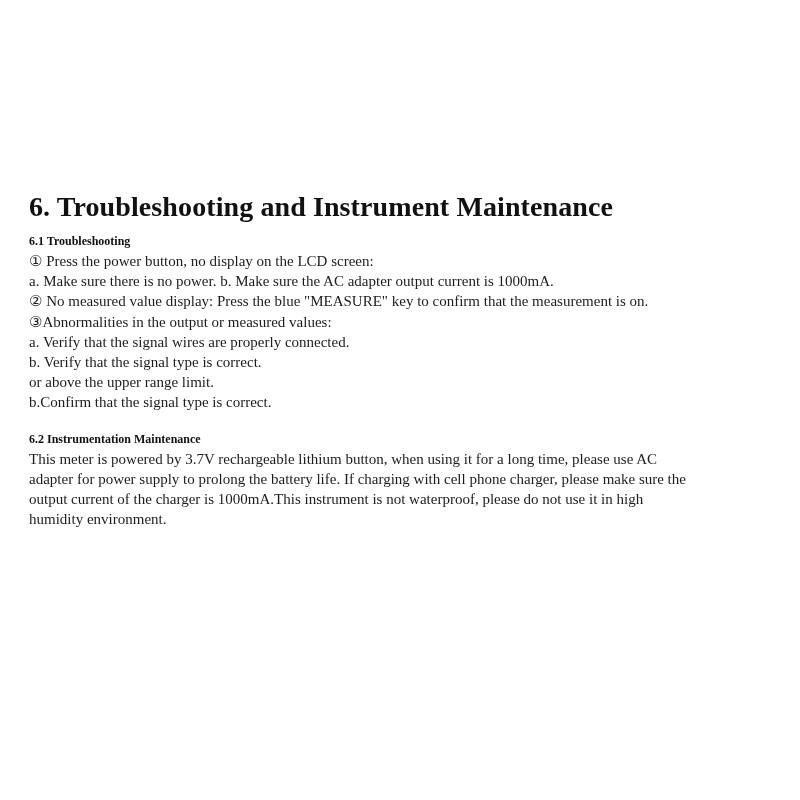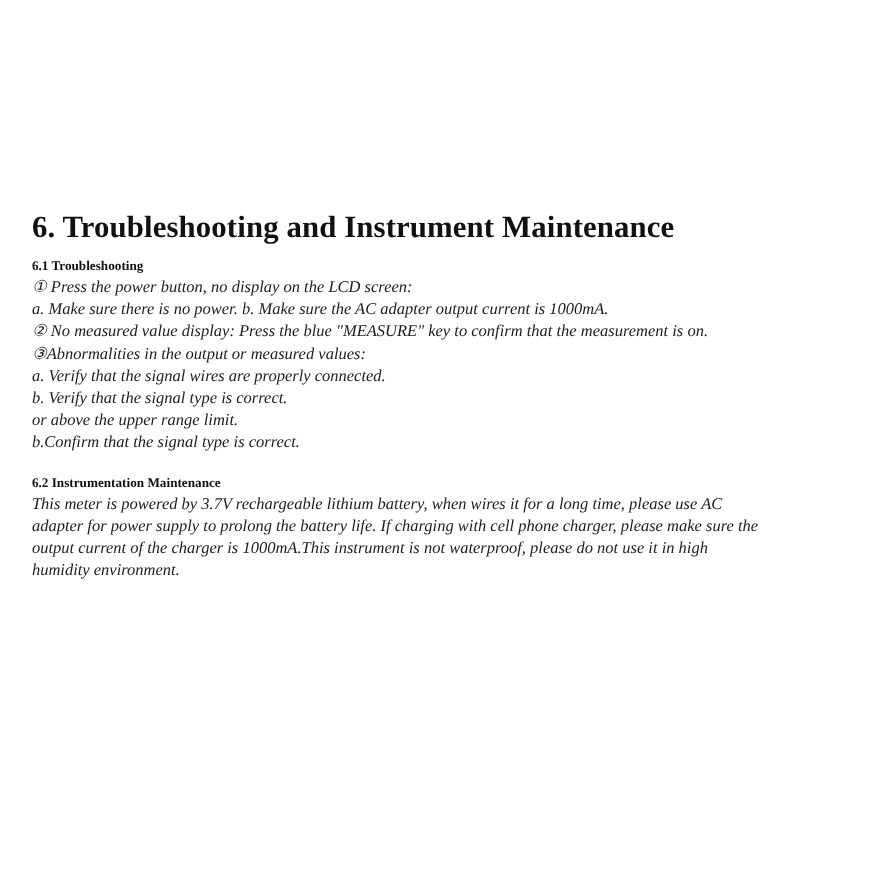--- a/index.html
+++ b/index.html
@@ -38,21 +38,20 @@
       margin: 0;
       line-height: 20px;
       color: #111;
     }
     .line {
       font-size: 15px;
       line-height: 20.2px;
       margin: 0;
       white-space: nowrap;
       color: #1c1c1c;
-      font-style: italic;
     }
     #sec1 { margin-top: 10px; }
     #sec2 { margin-top: 16px; }
   </style>
 </head>
 <body>
 
 <div class="page">
   <h1 class="title">6. Troubleshooting and Instrument Maintenance</h1>
 
@@ -63,18 +62,18 @@
     <p class="line">② No measured value display: Press the blue "MEASURE" key to confirm that the measurement is on.</p>
     <p class="line">③Abnormalities in the output or measured values:</p>
     <p class="line">a. Verify that the signal wires are properly connected.</p>
     <p class="line">b. Verify that the signal type is correct.</p>
     <p class="line">or above the upper range limit.</p>
     <p class="line">b.Confirm that the signal type is correct.</p>
   </div>
 
   <div class="section" id="sec2">
     <h2 class="section-heading">6.2 Instrumentation Maintenance</h2>
-    <p class="line">This meter is powered by 3.7V rechargeable lithium battery, when wires it for a long time, please use AC</p>
+    <p class="line">This meter is powered by 3.7V rechargeable lithium button, when using it for a long time, please use AC</p>
     <p class="line">adapter for power supply to prolong the battery life. If charging with cell phone charger, please make sure the</p>
     <p class="line">output current of the charger is 1000mA.This instrument is not waterproof, please do not use it in high</p>
     <p class="line">humidity environment.</p>
   </div>
 </div>
 
 </body></html>

